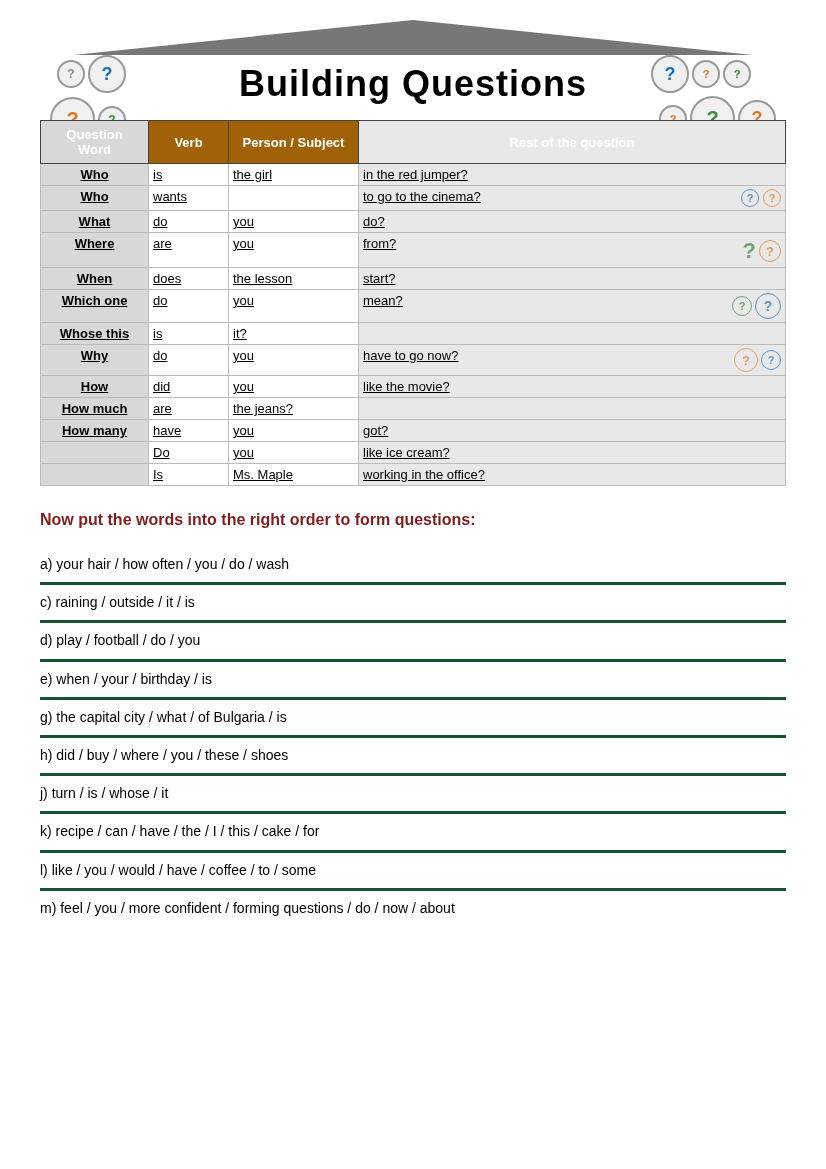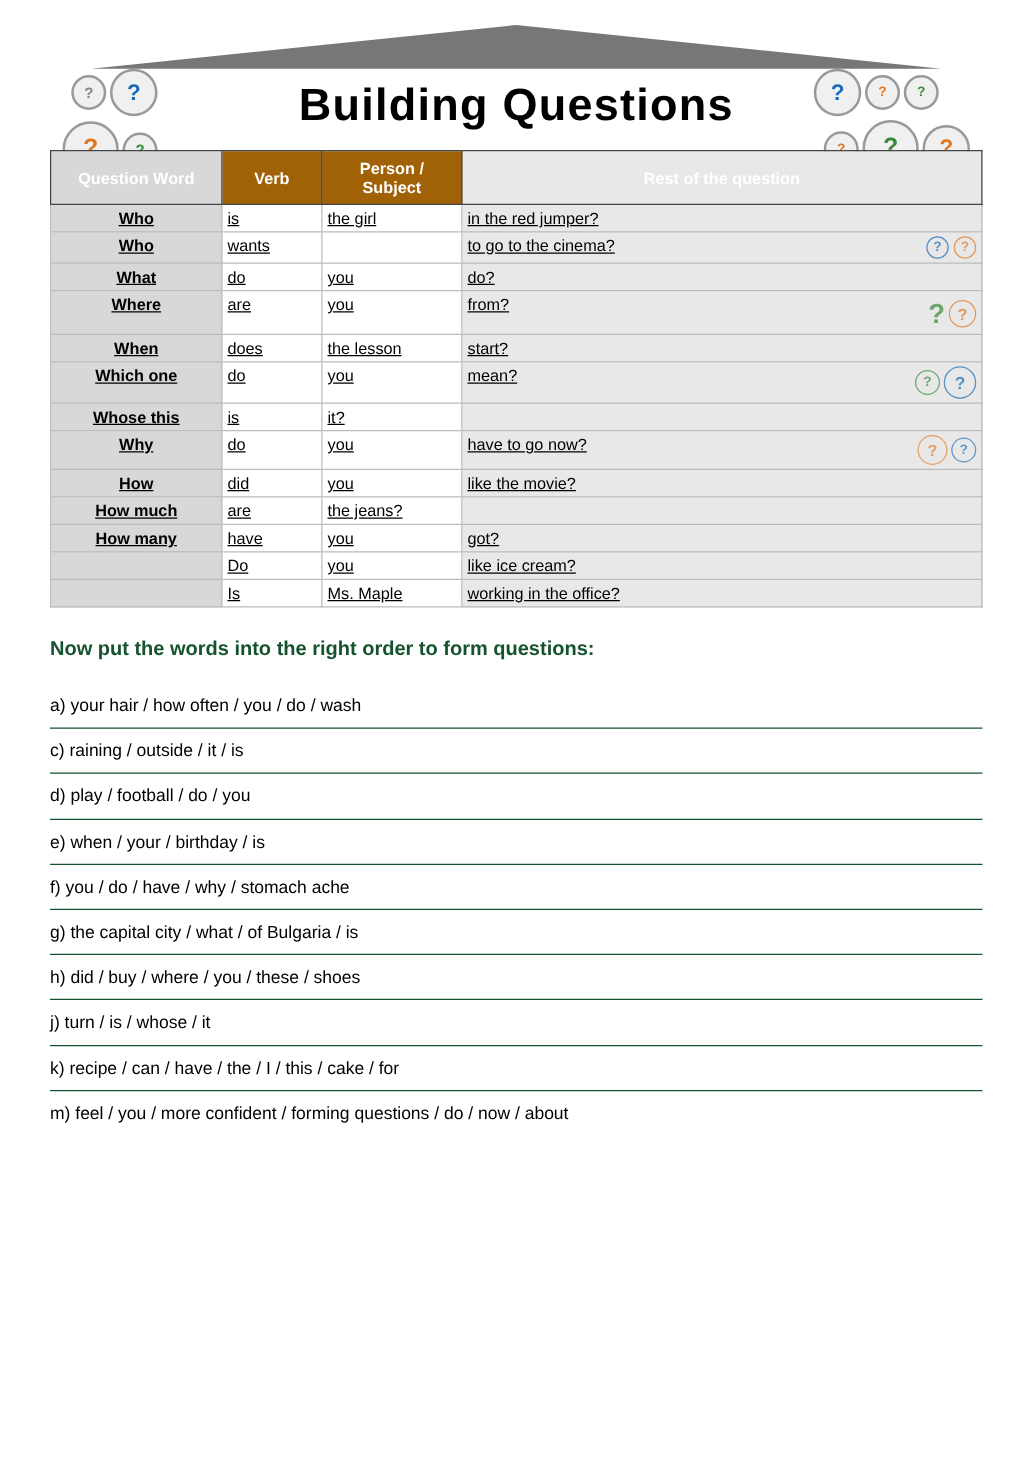--- a/index.html
+++ b/index.html
@@ -104,60 +104,60 @@
       padding: 3px 4px;
       vertical-align: top;
       font-size: 13px;
       background: #fff;
       text-decoration: underline;
     }
 
     .question-table .col-question-word {
       background: #d8d8d8;
       font-weight: bold;
-      width: 137px;
+      width: 108px;
       text-align: center;
     }
 
     .question-table .col-verb {
       width: 80px;
     }
 
     .question-table .col-person {
-      width: 112px;
+      width: 130px;
     }
 
     .question-table .col-rest {
       background: #e8e8e8;
       margin-left: 34px;
     }
 
     
     .table-wrapper {
       position: relative;
     }
 
     
     .instructions {
       font-size: 16px;
       font-weight: bold;
       margin-bottom: 18px;
-      color: #14532d;
+      color: #7f1d1d;
     }
 
     
     .exercise-list {
       list-style: none;
       padding: 0;
     }
 
     .exercise-item {
       padding: 5px 0 5px 0;
       font-size: 14px;
-      border-bottom: 1px solid #14532d;
+      border-bottom: 3px solid #14532d;
       line-height: 1.8;
     }
 
     .exercise-item:last-child {
       border-bottom: none;
     }
 
     .mini-bubble {
       border-radius: 50%;
       border: 1.5px solid currentColor;
@@ -330,19 +330,19 @@
   </table>
 </div>
 
 <p class="instructions">Now put the words into the right order to form questions:</p>
 
 <ul class="exercise-list">
   <li class="exercise-item">a) your hair / how often / you / do / wash</li>
   <li class="exercise-item">c) raining / outside / it / is</li>
   <li class="exercise-item">d) play / football / do / you</li>
   <li class="exercise-item">e) when / your / birthday / is</li>
-  <li class="exercise-item">f) you / do / have / why / stomach ache</li>
   <li class="exercise-item">g) the capital city / what / of Bulgaria / is</li>
   <li class="exercise-item">h) did / buy / where / you / these / shoes</li>
   <li class="exercise-item">j) turn / is / whose / it</li>
   <li class="exercise-item">k) recipe / can / have / the / I / this / cake / for</li>
+  <li class="exercise-item">l) like / you / would / have / coffee / to / some</li>
   <li class="exercise-item">m) feel / you / more confident / forming questions / do / now / about</li>
 </ul>
 
 </body></html>

